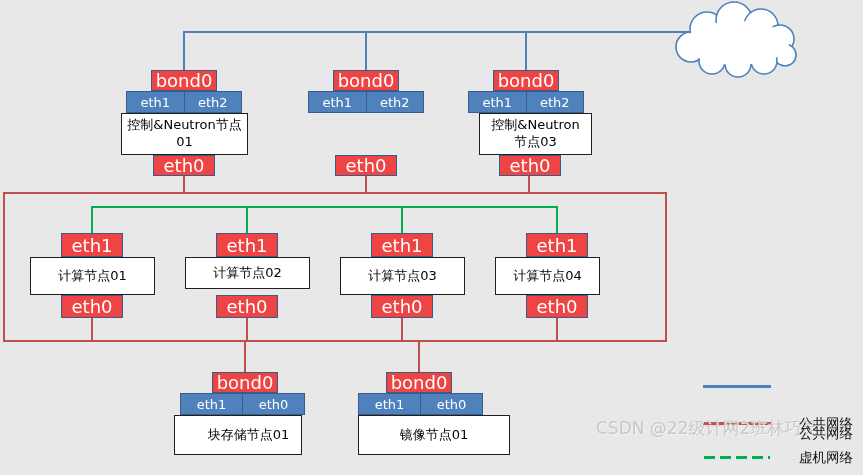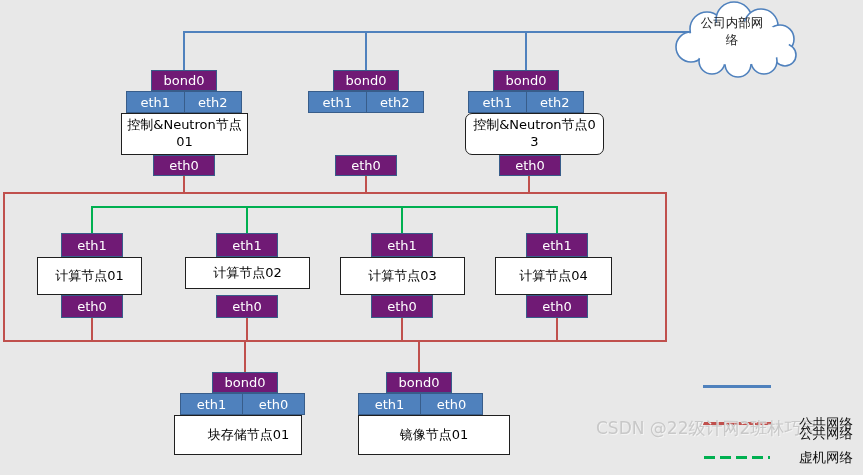--- a/index.html
+++ b/index.html
@@ -3,21 +3,21 @@
 <meta charset="utf-8">
 <style>
   html,body{margin:0;padding:0;}
   body{font-family:"DejaVu Sans","Liberation Sans",sans-serif;}
   .canvas{position:relative;width:863px;height:475px;background:#e8e8e8;overflow:hidden;}
   .hline,.vline{position:absolute;}
   .blue{background:#4f81bd;}
   .red{background:#c0504d;}
   .green{background:#00b050;}
   .mgmt-rect{position:absolute;left:3px;top:192px;width:660px;height:146px;border:2px solid #c0504d;box-sizing:content-box;}
-  .port{position:absolute;background:#701a75;border:1px solid #385d8a;color:#fff;font-size:13px;
+  .port{position:absolute;background:#ef4444;border:1px solid #385d8a;color:#fff;font-size:18px;
         display:flex;align-items:center;justify-content:center;box-sizing:border-box;}
   .ethrow{position:absolute;display:flex;box-sizing:border-box;}
   .ethrow .cell{flex:1;background:#4f81bd;border:1px solid #385d8a;color:#fff;font-size:13px;
         display:flex;align-items:center;justify-content:center;box-sizing:border-box;}
   .ethrow .cell + .cell{margin-left:-1px;}
   .nodebox{position:absolute;background:#ffffff;border:1px solid #1f1f1f;color:#000;font-size:13px;
         display:flex;align-items:center;justify-content:center;text-align:center;box-sizing:border-box;
         line-height:1.3;padding:1px 5px;word-break:break-all;}
   .cloud-wrap{position:absolute;left:657px;top:0;width:156px;height:78px;}
   .cloud-label{position:absolute;left:700px;top:15px;width:64px;text-align:center;font-size:12.5px;color:#222;line-height:1.35;}
@@ -64,21 +64,20 @@
         <circle cx="104" cy="26" r="17"></circle>
         <circle cx="123" cy="39" r="14"></circle>
         <circle cx="128" cy="55" r="11"></circle>
         <circle cx="107" cy="61" r="13"></circle>
         <circle cx="81" cy="64" r="13"></circle>
         <circle cx="55" cy="61" r="13"></circle>
       </g>
       <ellipse cx="80" cy="43" rx="52" ry="22" fill="#ffffff"></ellipse>
     </svg>
   </div>
-  <div class="cloud-label">公司内部网络</div>
 
   <div class="port" style="left:151px;top:70px;width:66px;height:21px;">bond0</div>
   <div class="ethrow" style="left:126px;top:91px;width:116px;height:22px;">
     <div class="cell">eth1</div>
     <div class="cell">eth2</div>
   </div>
   <div class="nodebox" style="left:121px;top:113px;width:127px;height:42px;">控制&amp;Neutron节点01</div>
   <div class="port" style="left:153px;top:155px;width:62px;height:21px;">eth0</div>
 
   <div class="port" style="left:333px;top:70px;width:66px;height:21px;">bond0</div>
@@ -86,37 +85,37 @@
     <div class="cell">eth1</div>
     <div class="cell">eth2</div>
   </div>
   <div class="port" style="left:335px;top:155px;width:62px;height:21px;">eth0</div>
 
   <div class="port" style="left:493px;top:70px;width:66px;height:21px;">bond0</div>
   <div class="ethrow" style="left:468px;top:91px;width:116px;height:22px;">
     <div class="cell">eth1</div>
     <div class="cell">eth2</div>
   </div>
-  <div class="nodebox" style="left:465px;top:113px;width:139px;height:42px;border-radius:7px;">控制&amp;Neutron节点03</div>
+  <div class="nodebox" style="left:479px;top:113px;width:113px;height:42px;">控制&amp;Neutron节点03</div>
   <div class="port" style="left:499px;top:155px;width:62px;height:21px;">eth0</div>
 
   <div class="port" style="left:61px;top:233px;width:62px;height:24px;">eth1</div>
-  <div class="nodebox" style="left:37px;top:257px;width:105px;height:38px;">计算节点01</div>
+  <div class="nodebox" style="left:30px;top:257px;width:125px;height:38px;">计算节点01</div>
   <div class="port" style="left:61px;top:295px;width:62px;height:23px;">eth0</div>
 
   <div class="port" style="left:216px;top:233px;width:62px;height:24px;">eth1</div>
   <div class="nodebox" style="left:185px;top:257px;width:125px;height:32px;">计算节点02</div>
   <div class="port" style="left:216px;top:295px;width:62px;height:23px;">eth0</div>
 
   <div class="port" style="left:371px;top:233px;width:62px;height:24px;">eth1</div>
   <div class="nodebox" style="left:340px;top:257px;width:125px;height:38px;">计算节点03</div>
   <div class="port" style="left:371px;top:295px;width:62px;height:23px;">eth0</div>
 
   <div class="port" style="left:526px;top:233px;width:62px;height:24px;">eth1</div>
-  <div class="nodebox" style="left:495px;top:257px;width:117px;height:38px;">计算节点04</div>
+  <div class="nodebox" style="left:495px;top:257px;width:105px;height:38px;">计算节点04</div>
   <div class="port" style="left:526px;top:295px;width:62px;height:23px;">eth0</div>
 
   <div class="port" style="left:212px;top:372px;width:66px;height:21px;">bond0</div>
   <div class="ethrow" style="left:180px;top:393px;width:125px;height:22px;">
     <div class="cell">eth1</div>
     <div class="cell">eth0</div>
   </div>
   <div class="nodebox" style="left:174px;top:415px;width:128px;height:40px;padding-left:26px;">块存储节点01</div>
 
   <div class="port" style="left:386px;top:372px;width:66px;height:21px;">bond0</div>

